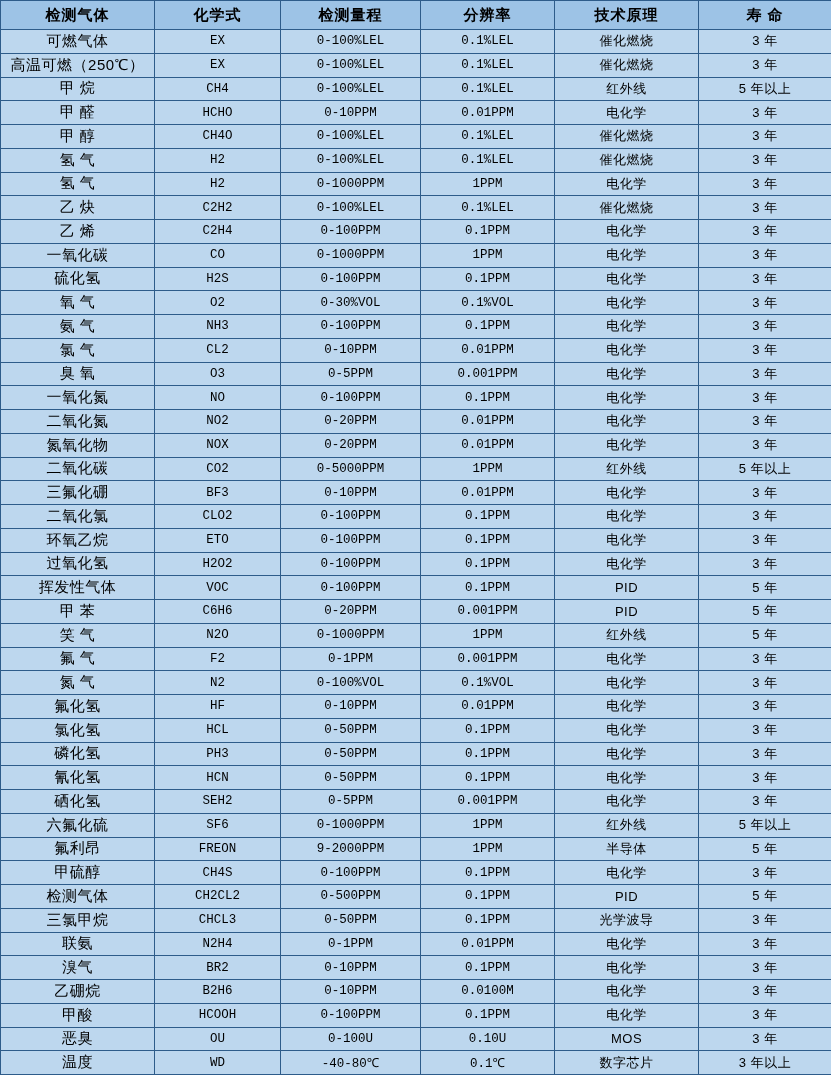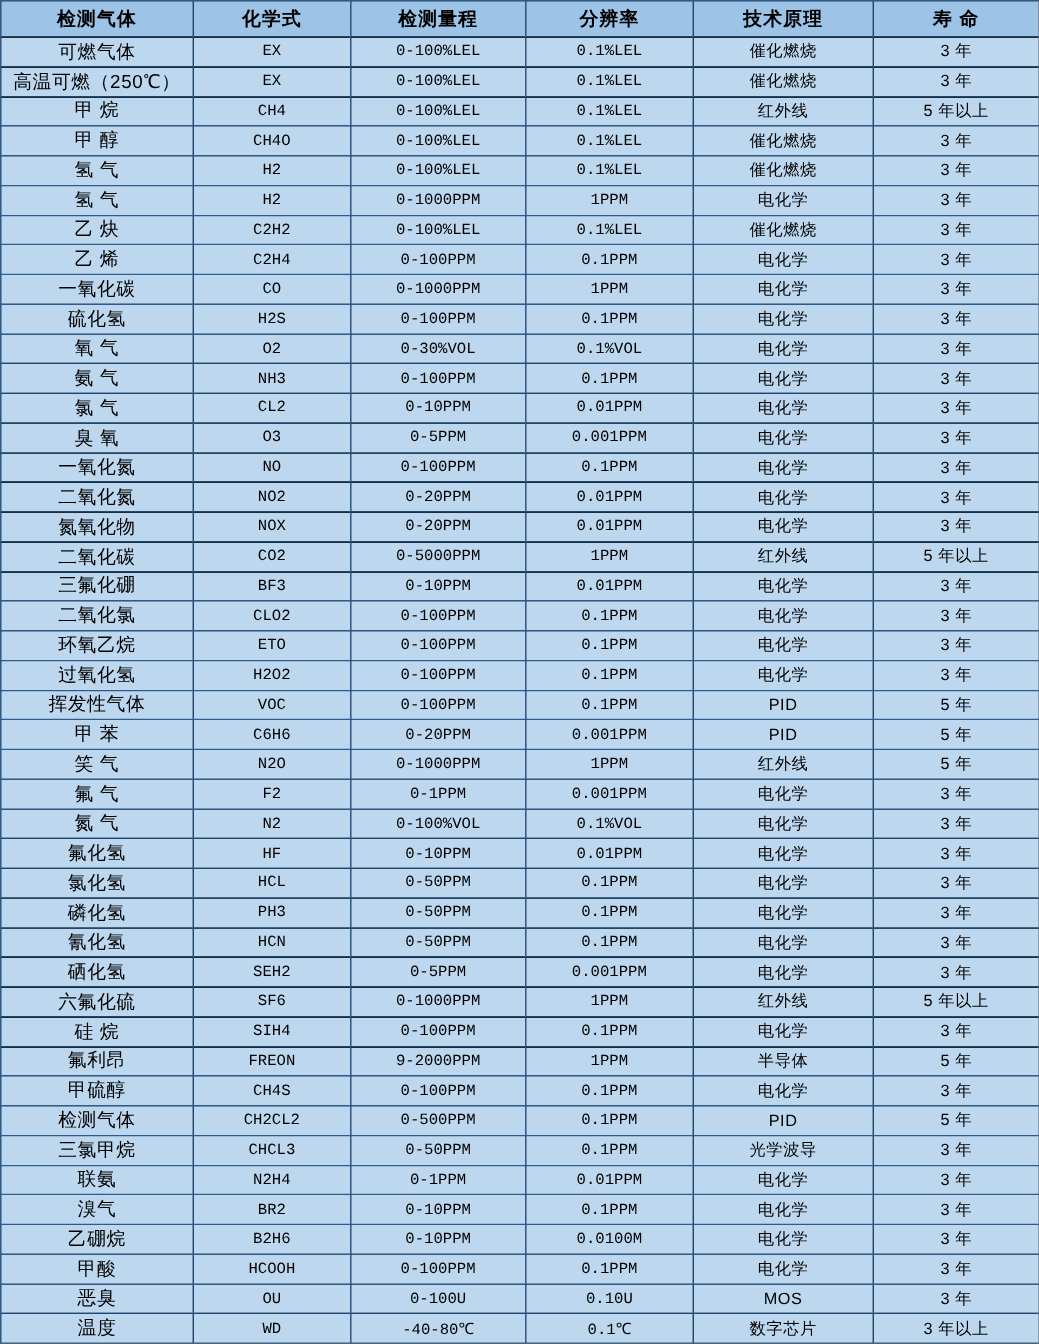--- a/index.html
+++ b/index.html
@@ -111,20 +111,28 @@
         </tr>
         <tr>
           <td class="name">甲 烷</td>
           <td class="formula">CH4</td>
           <td class="range">0-100%LEL</td>
           <td class="resolution">0.1%LEL</td>
           <td class="principle">红外线</td>
           <td class="life">5 年以上</td>
         </tr>
         <tr>
+          <td class="name">甲 醛</td>
+          <td class="formula">HCHO</td>
+          <td class="range">0-10PPM</td>
+          <td class="resolution">0.01PPM</td>
+          <td class="principle">电化学</td>
+          <td class="life">3 年</td>
+        </tr>
+        <tr>
           <td class="name">甲 醇</td>
           <td class="formula">CH4O</td>
           <td class="range">0-100%LEL</td>
           <td class="resolution">0.1%LEL</td>
           <td class="principle">催化燃烧</td>
           <td class="life">3 年</td>
         </tr>
         <tr>
           <td class="name">氢 气</td>
           <td class="formula">H2</td>
@@ -351,28 +359,20 @@
         </tr>
         <tr>
           <td class="name">六氟化硫</td>
           <td class="formula">SF6</td>
           <td class="range">0-1000PPM</td>
           <td class="resolution">1PPM</td>
           <td class="principle">红外线</td>
           <td class="life">5 年以上</td>
         </tr>
         <tr>
-          <td class="name">硅 烷</td>
-          <td class="formula">SIH4</td>
-          <td class="range">0-100PPM</td>
-          <td class="resolution">0.1PPM</td>
-          <td class="principle">电化学</td>
-          <td class="life">3 年</td>
-        </tr>
-        <tr>
           <td class="name">氟利昂</td>
           <td class="formula">FREON</td>
           <td class="range">9-2000PPM</td>
           <td class="resolution">1PPM</td>
           <td class="principle">半导体</td>
           <td class="life">5 年</td>
         </tr>
         <tr>
           <td class="name">甲硫醇</td>
           <td class="formula">CH4S</td>

